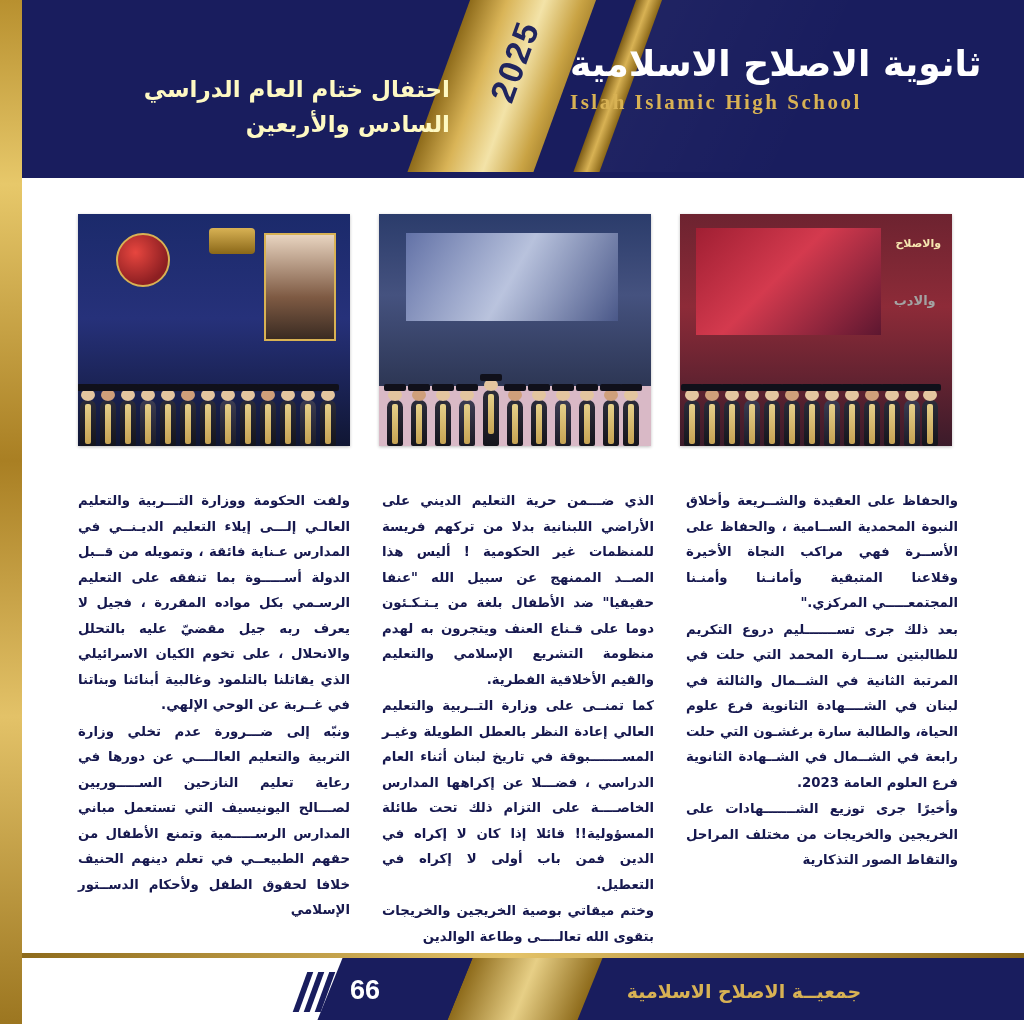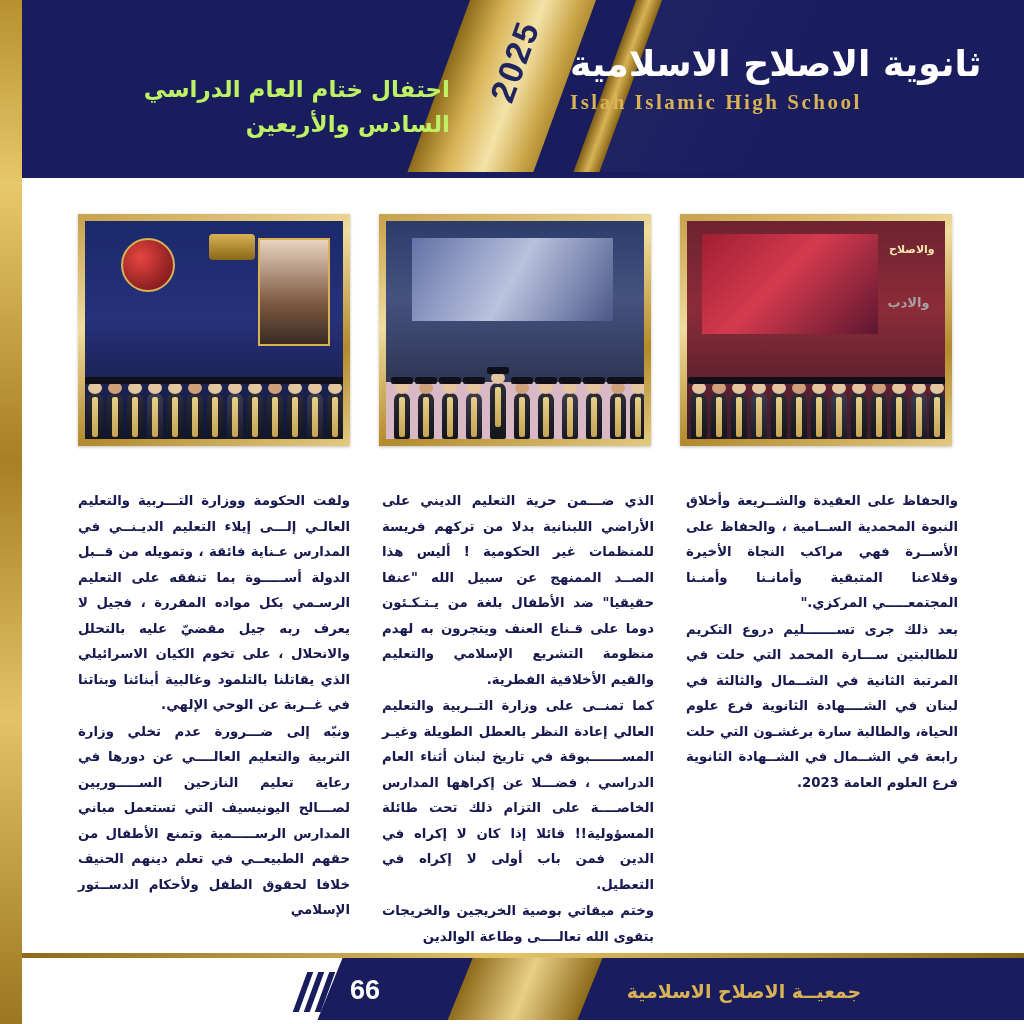--- a/index.html
+++ b/index.html
@@ -74,38 +74,37 @@
     letter-spacing: 1px;
   }
   .school-en {
     color: #d8b254; font-size: 21px; font-weight: bold;
     margin-top: 6px; letter-spacing: 2.5px;
     font-family: "Liberation Serif", serif;
   }
   .header-title {
     position: absolute; left: 120px; top: 72px;
     width: 330px; text-align: right;
-    color: #bef264; font-size: 23px; font-weight: bold;
+    color: #fef9c3; font-size: 23px; font-weight: bold;
     line-height: 1.5; direction: rtl;
   }
   .header-underline {
     position: absolute; left: 0; top: 172px; width: 1024px; height: 6px;
     background: #191d5e;
   }
 
   
   .photos {
     position: absolute; top: 214px; left: 78px;
     width: 874px; height: 232px;
     display: flex; justify-content: space-between;
   }
   .photo-frame {
     width: 272px; height: 232px;
     background: linear-gradient(160deg,#c7a04a 0%,#f0dc9c 35%,#b38a2c 70%,#e3cb82 100%);
-    padding: 7px;
     box-shadow: 0 1px 3px rgba(0,0,0,0.25);
   }
   .photo-inner {
     width: 100%; height: 100%;
     position: relative; overflow: hidden;
     background: #2a2340;
   }
 
   
   .p1-bg { position:absolute; inset:0; background: linear-gradient(180deg,#6d2330 0%,#8d2b38 40%,#3b1b2a 100%); }
@@ -394,20 +393,21 @@
 
     <div class="col">
       <p>الذي ضـــمن حرية التعليم الديني على الأراضي اللبنانية بدلا من تركهم فريسة للمنظمات غير الحكومية ! أليس هذا الصــد الممنهج عن سبيل الله "عنفا حقيقيا" ضد الأطفال بلغة من يـتـكـئون دوما على قـناع العنف ويتجرون به لهدم منظومة التشريع الإسلامي والتعليم والقيم الأخلاقية الفطرية.</p>
       <p>كما تمنــى على وزارة التــربية والتعليم العالي إعادة النظر بالعطل الطويلة وغيـر المســـــــبوقة في تاريخ لبنان أثناء العام الدراسي ، فضـــلا عن إكراهها المدارس الخاصــــة على التزام ذلك تحت طائلة المسؤولية!! قائلا إذا كان لا إكراه في الدين فمن باب أولى لا إكراه في التعطيل.</p>
       <p>وختم ميقاتي بوصية الخريجين والخريجات بتقوى الله تعالــــى وطاعة الوالدين</p>
     </div>
 
     <div class="col">
       <p>والحفاظ على العقيدة والشــريعة وأخلاق النبوة المحمدية الســامية ، والحفاظ على الأســرة فهي مراكب النجاة الأخيرة وقلاعنا المتبقية وأمانـنا وأمنـنا المجتمعـــــي المركزي."</p>
       <p>بعد ذلك جرى تســـــــليم دروع التكريم للطالبتين ســـارة المحمد التي حلت في المرتبة الثانية في الشــمال والثالثة في لبنان في الشــــهادة الثانوية فرع علوم الحياة، والطالبة سارة برغشـون التي حلت رابعة في الشــمال في الشــهادة الثانوية فرع العلوم العامة 2023.</p>
+      <p>وأخيرًا جرى توزيع الشـــــــهادات على الخريجين والخريجات من مختلف المراحل والتقاط الصور التذكارية</p>
     </div>
   </div>
 
   <div class="footer">
     <div class="footer-navy"></div>
     <div class="footer-gold-top"></div>
     <div class="page-num"></div>
     <div class="footer-diag2"></div>
     <div class="footer-diag"></div>
     <div class="footer-num-box"></div>

